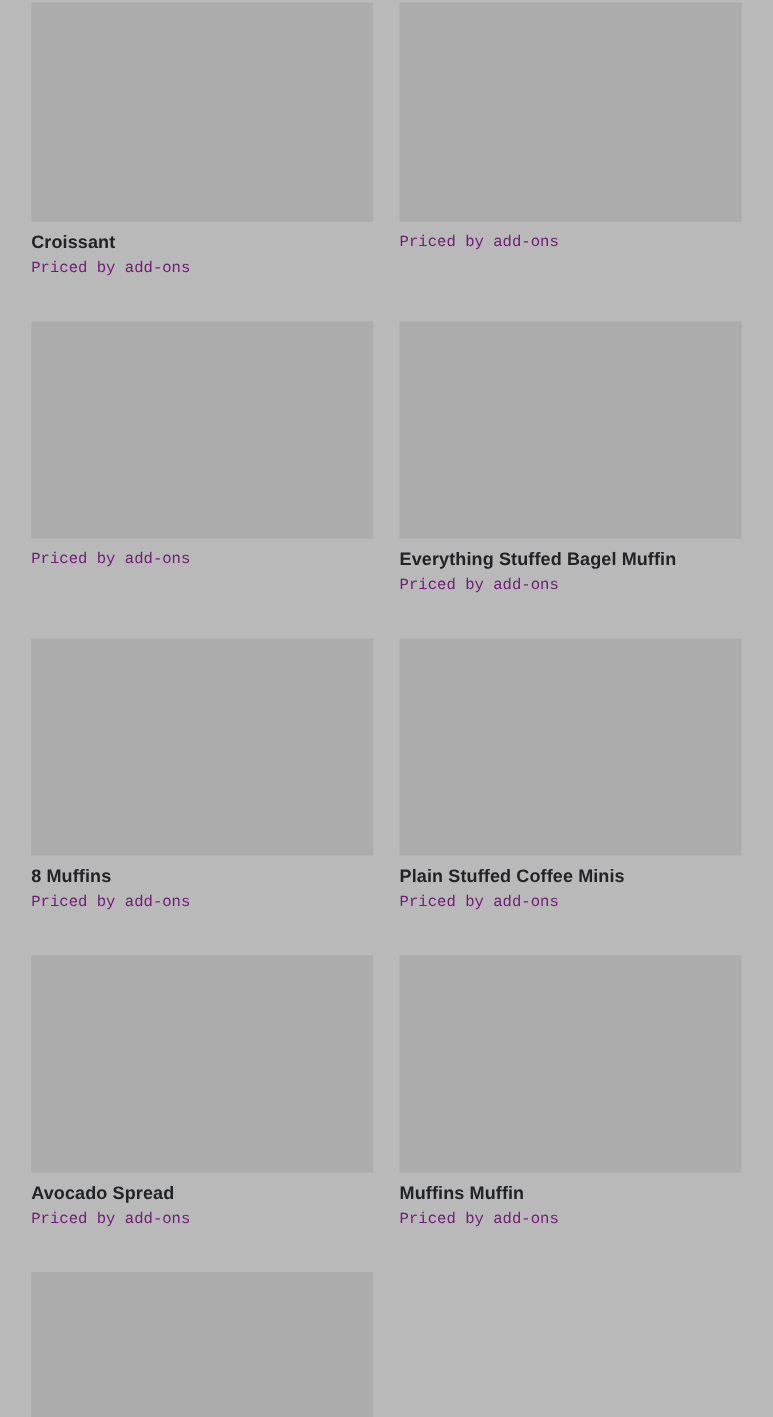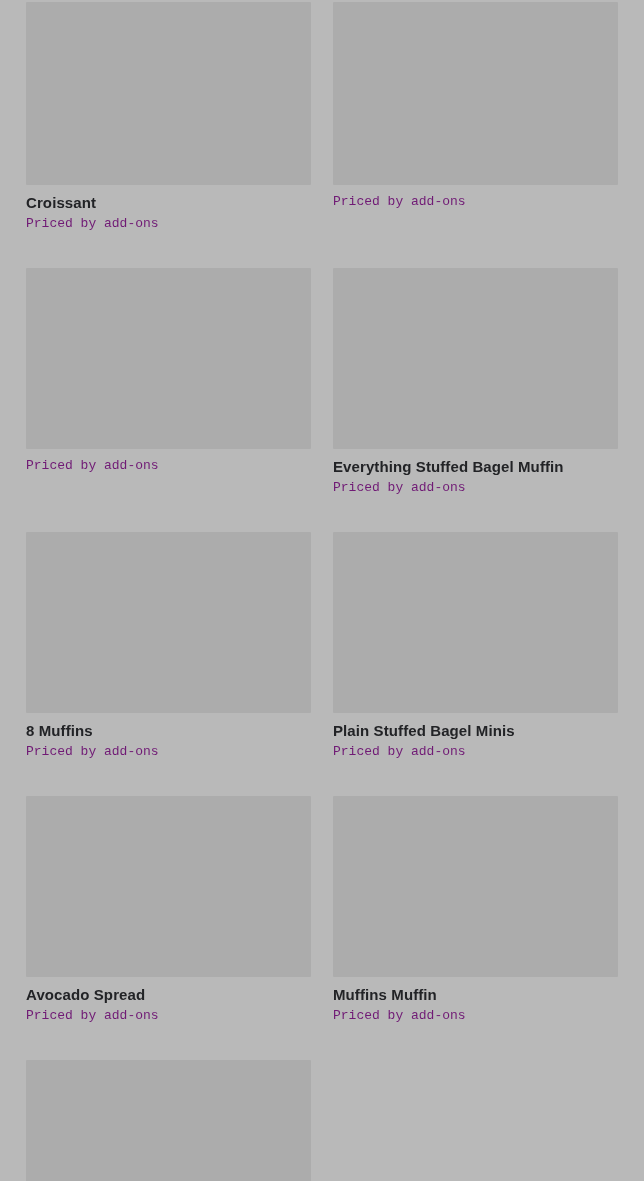--- a/index.html
+++ b/index.html
@@ -110,21 +110,21 @@
     <div class="menu-card">
       <div class="card-image"></div>
       <div class="card-body">
         <div class="card-title">8 Muffins</div>
         <div class="card-subtitle">Priced by add-ons</div>
       </div>
     </div>
     <div class="menu-card">
       <div class="card-image"></div>
       <div class="card-body">
-        <div class="card-title">Plain Stuffed Bagel Minis</div>
+        <div class="card-title">Plain Stuffed Coffee Minis</div>
         <div class="card-subtitle">Priced by add-ons</div>
       </div>
     </div>
     <div class="menu-card">
       <div class="card-image"></div>
       <div class="card-body">
         <div class="card-title">Avocado Spread</div>
         <div class="card-subtitle">Priced by add-ons</div>
       </div>
     </div>

